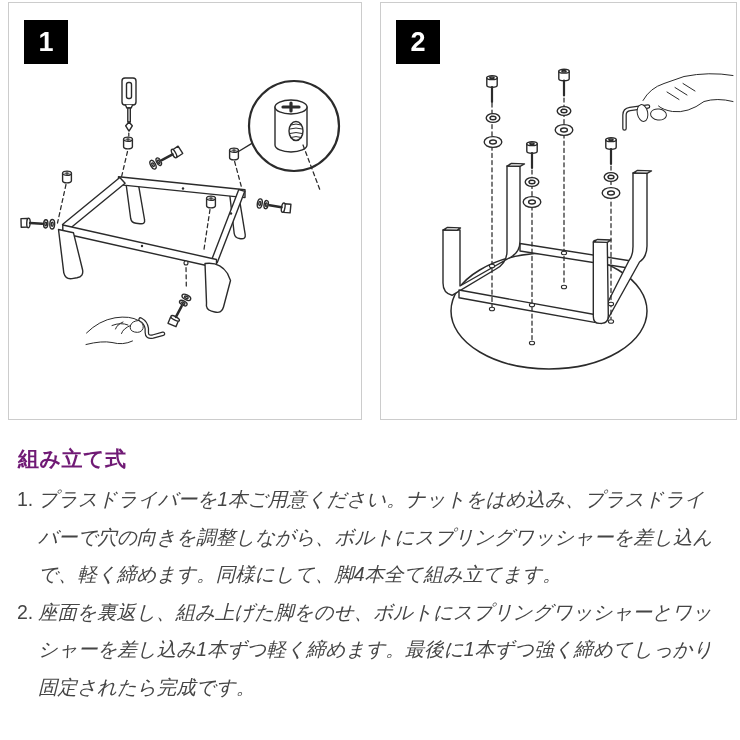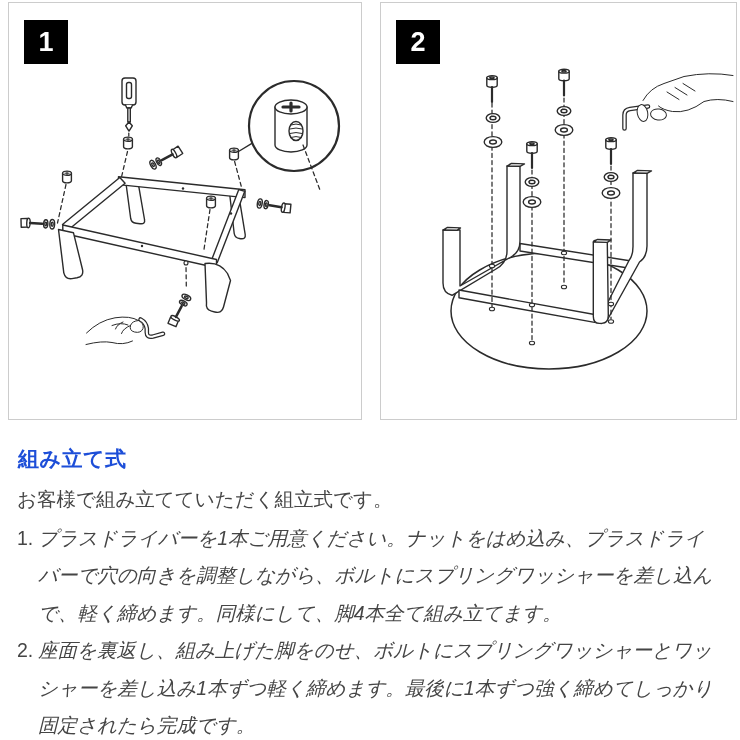--- a/index.html
+++ b/index.html
@@ -22,21 +22,21 @@
   }
   .diagram {
     position:absolute; left:0; top:0;
     fill:none; stroke:#2b2b2b; stroke-width:1.4;
     stroke-linecap:round; stroke-linejoin:round;
   }
   .dash { stroke-dasharray:4 3.2; stroke-width:1.25; }
   .thin { stroke-width:1; }
   .instructions { margin:24px 18px 0 17px; color:#454545; }
   .instructions h2 {
-    font-size:21px; font-weight:600; color:#1d4ed8; letter-spacing:0.5px;
+    font-size:21px; font-weight:600; color:#701a75; letter-spacing:0.5px;
     line-height:1.25; margin:0 0 9px 1px;
   }
   .intro { font-size:19.5px; line-height:37.5px; }
   .steps { margin-top:1px; }
   .step { display:flex; font-size:19.5px; line-height:37.5px; }
   .step-marker { flex:0 0 21px; }
   .step-text { flex:1;font-style:italic; }
 </style>
 </head>
 <body>
@@ -208,21 +208,20 @@
         <path class="thin" d="M262,97.5 Q269,85 283,80.5 L303,73.5 Q328,68.5 352,72.5"></path>
         <path class="thin" d="M352,98.5 Q336,94.5 323,98.5 Q307,110.5 291.5,108.5 Q282,107 277.5,103"></path>
         <path class="thin" d="M286,89 L298,96.5 M294,84.5 L306,92 M302,80.5 L314,88"></path>
       </g>
     </svg>
   </figure>
 </div>
 
 <section class="instructions">
   <h2>組み立て式</h2>
-  <p class="intro">お客様で組み立てていただく組立式です。</p>
   <div class="steps">
     <div class="step">
       <span class="step-marker">1.</span>
       <span class="step-text">プラスドライバーを1本ご用意ください。ナットをはめ込み、プラスドライバーで穴の向きを調整しながら、ボルトにスプリングワッシャーを差し込んで、軽く締めます。同様にして、脚4本全て組み立てます。</span>
     </div>
     <div class="step">
       <span class="step-marker">2.</span>
       <span class="step-text">座面を裏返し、組み上げた脚をのせ、ボルトにスプリングワッシャーとワッシャーを差し込み1本ずつ軽く締めます。最後に1本ずつ強く締めてしっかり固定されたら完成です。</span>
     </div>
   </div>

